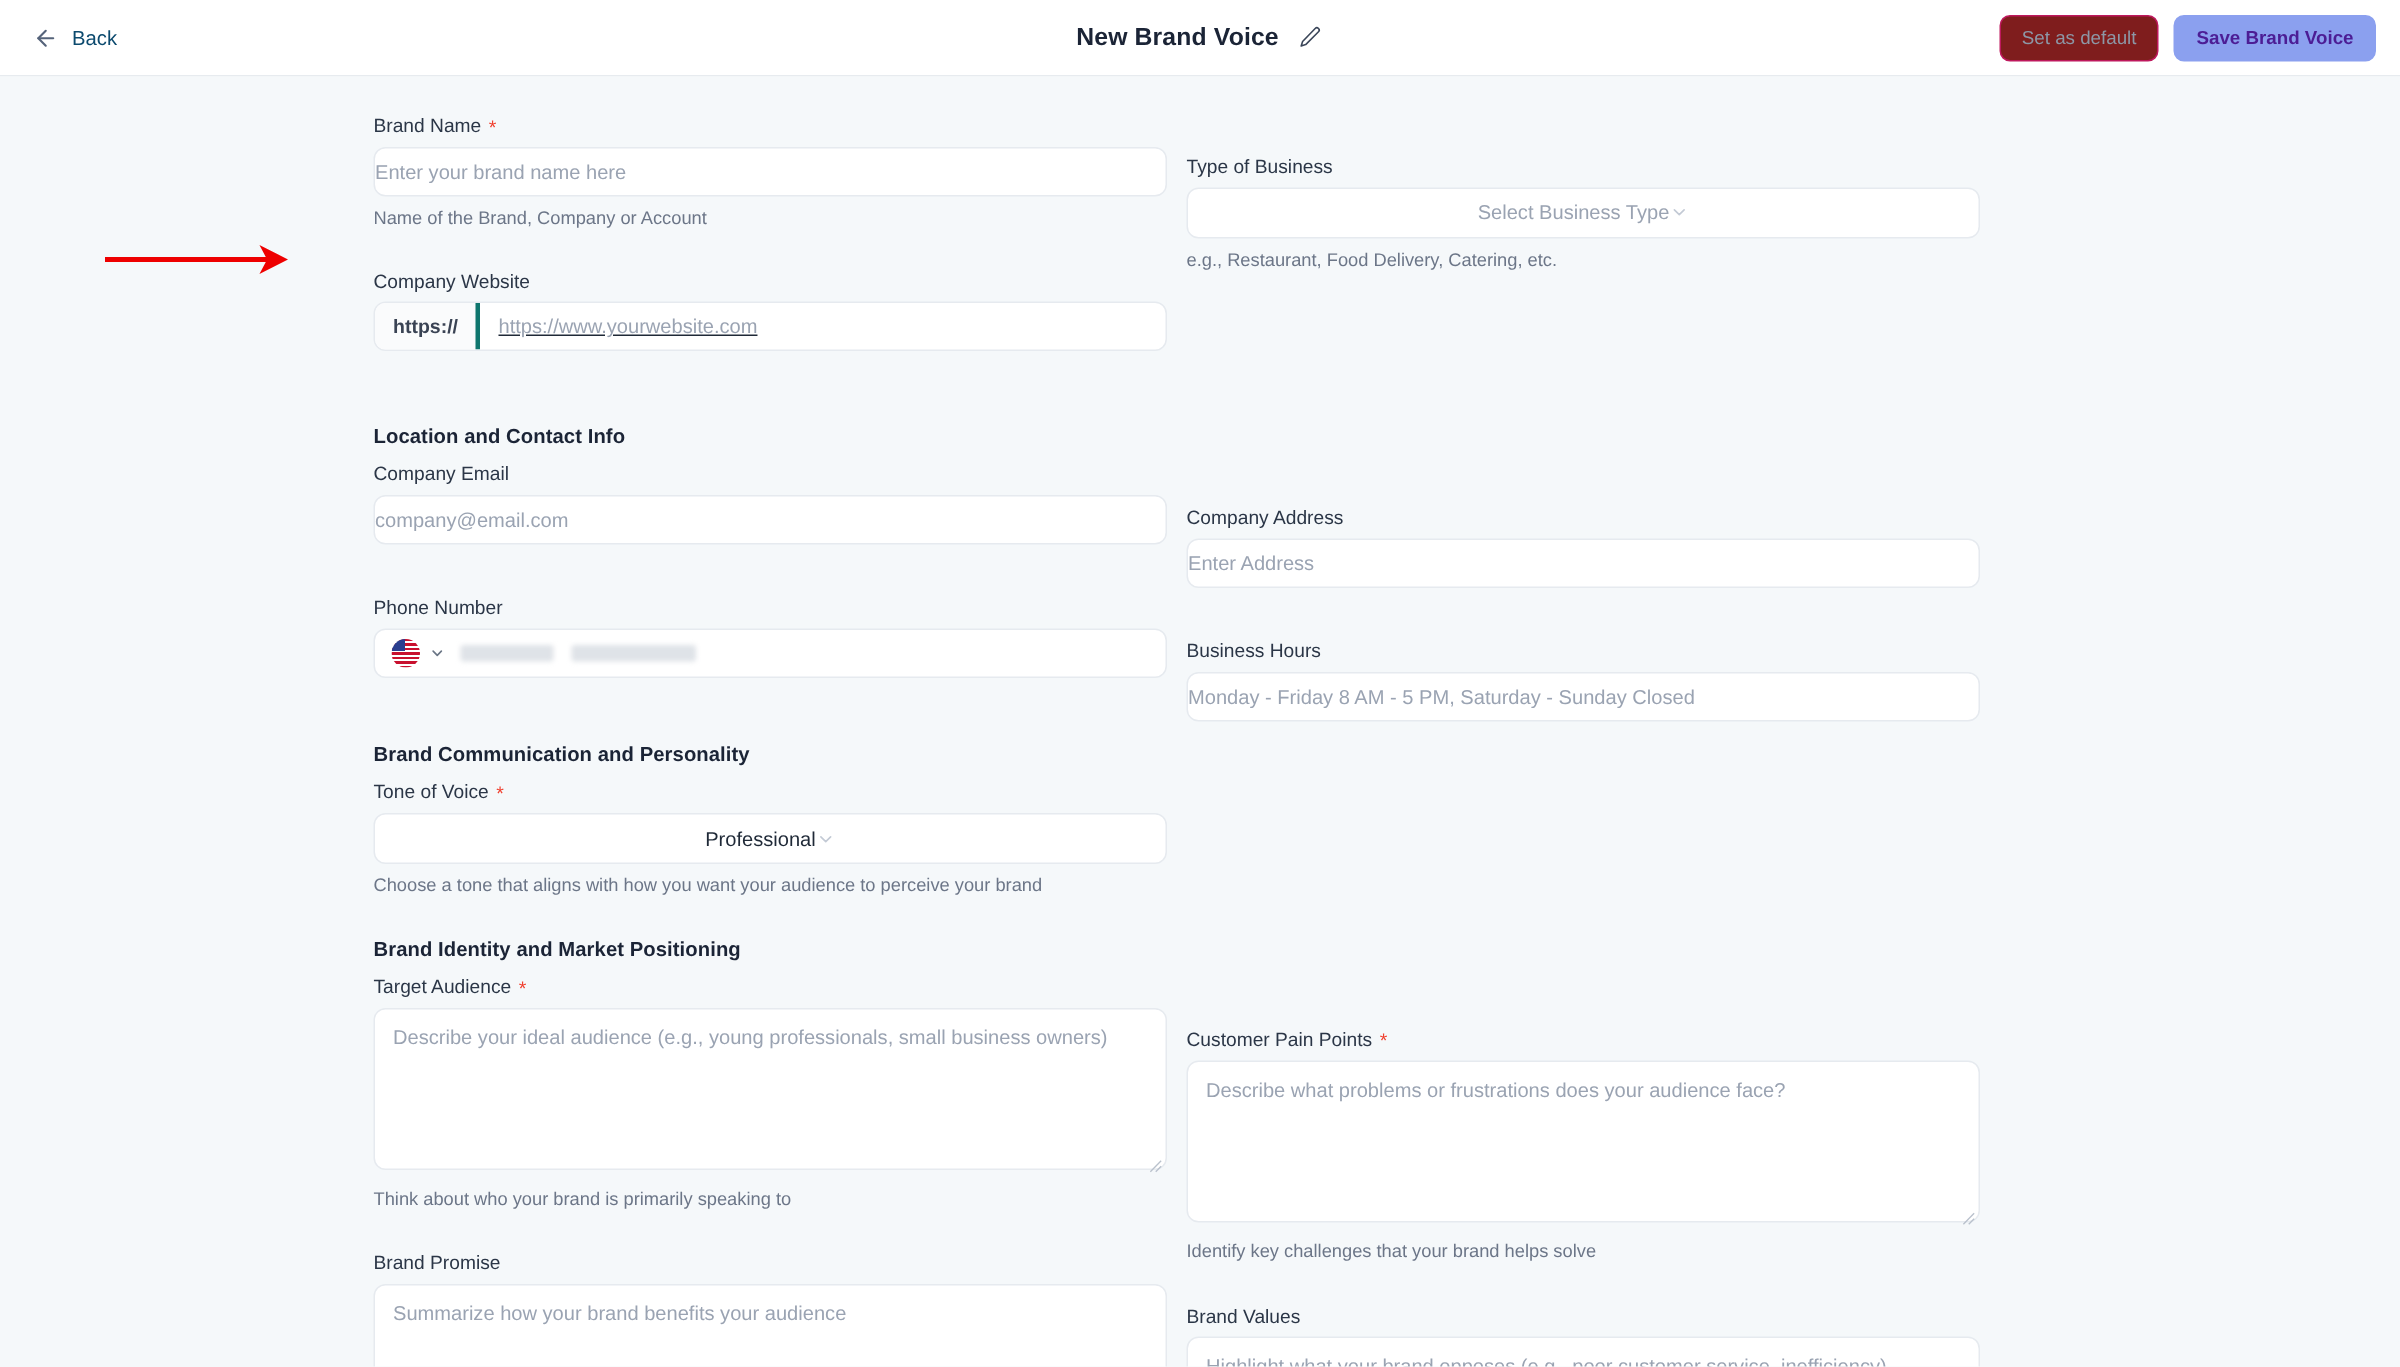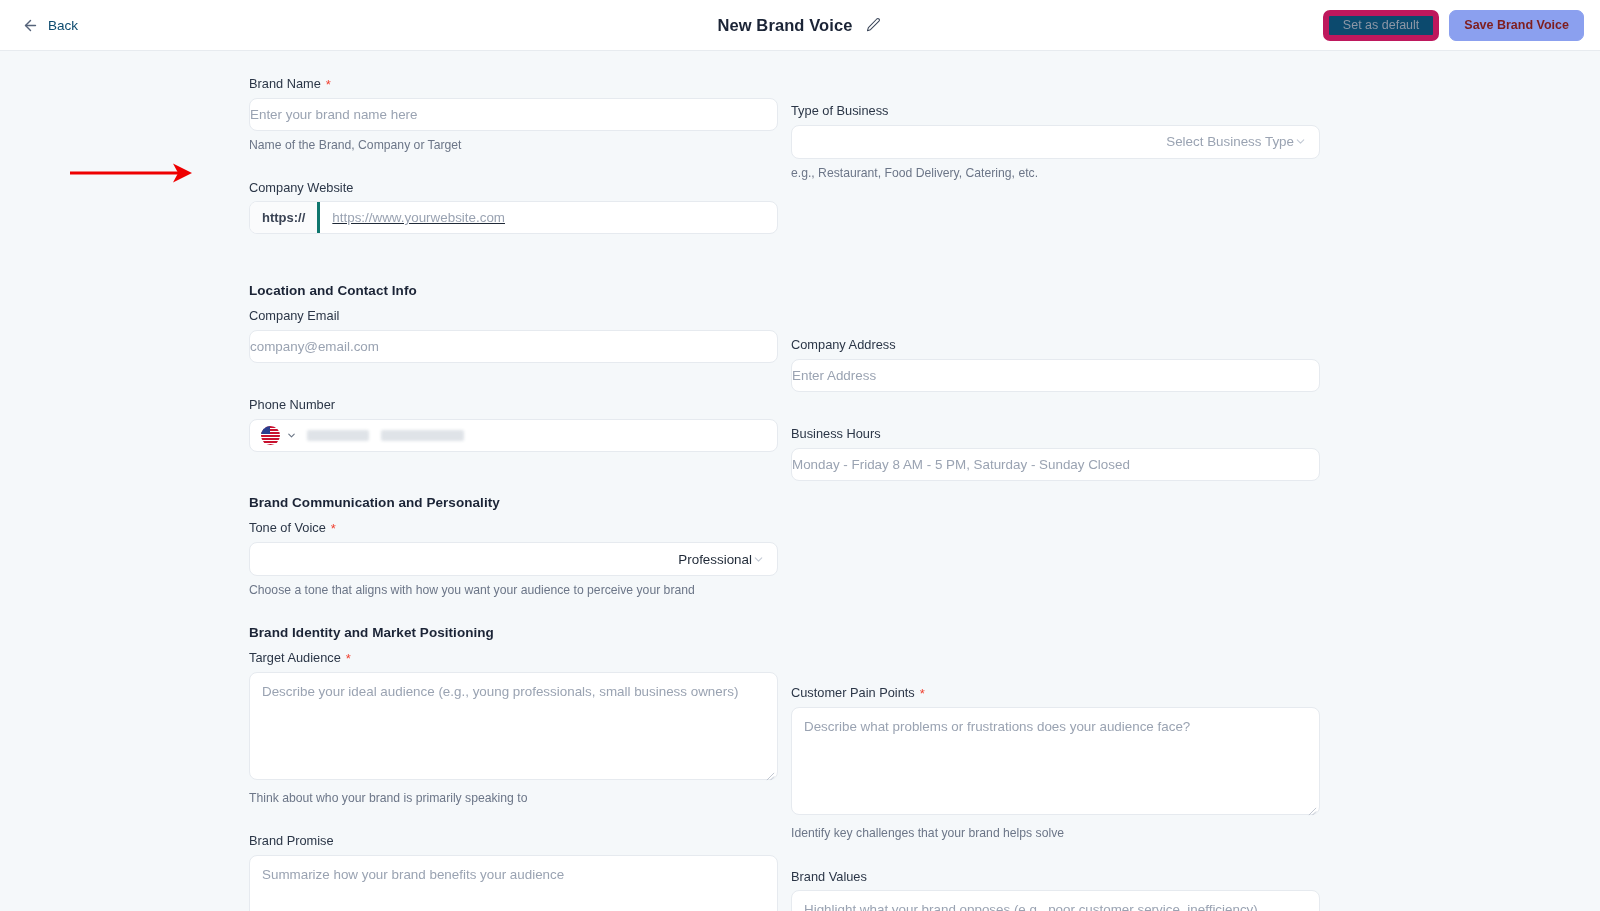--- a/index.html
+++ b/index.html
@@ -81,28 +81,28 @@
     font-size: 12.5px;
     border-radius: 7px;
     padding: 0 14px;
     height: 31px;
     display: flex;
     align-items: center;
     cursor: pointer;
     white-space: nowrap;
   }
   .btn-secondary {
-    background: #0c4a6e;
-    border: 6px solid #be185d;
+    background: #7f1d1d;
+    border: 1px solid #be185d;
     color: #8d97a6;
   }
   .btn-primary {
     background: #8ba0ef;
     border: 1px solid #8ba0ef;
-    color: #7f1d1d;
+    color: #4c1d95;
     font-weight: bold;
   }
 
   
   .page {
     position: relative;
     height: 860px;
     background: #f5f8fa;
   }
 
@@ -160,21 +160,21 @@
   }
 
   .input { height: 33px; padding: 0 0; }
   .input::placeholder { color: #9aa3b2; }
 
   .selectbox {
     height: 34px;
     padding: 0 12px;
     display: flex;
     align-items: center;
-    justify-content: flex-end;
+    justify-content: center;
     cursor: pointer;
   }
   .selectbox .val { color: #1f2937; }
   .selectbox .val.placeholder { color: #9aa3b2; }
   .chev-icon { color: #c3cad5; display: flex; align-items: center; }
 
   
   .input-group {
     display: flex;
     background: #ffffff;
@@ -331,21 +331,21 @@
 
     <div class="col">
 
 
       <div class="field">
         <div class="field-label">
           <span>Brand Name</span>
           <span class="req">*</span>
         </div>
         <input class="input" type="text" placeholder="Enter your brand name here" style="">
-        <div class="help">Name of the Brand, Company or Target</div>
+        <div class="help">Name of the Brand, Company or Account</div>
       </div>
 
       <div class="gap-1"></div>
 
       <div class="field">
         <div class="field-label">
           <span>Company Website</span>
         </div>
         <div class="input-group">
           <span class="prefix">https://</span>

